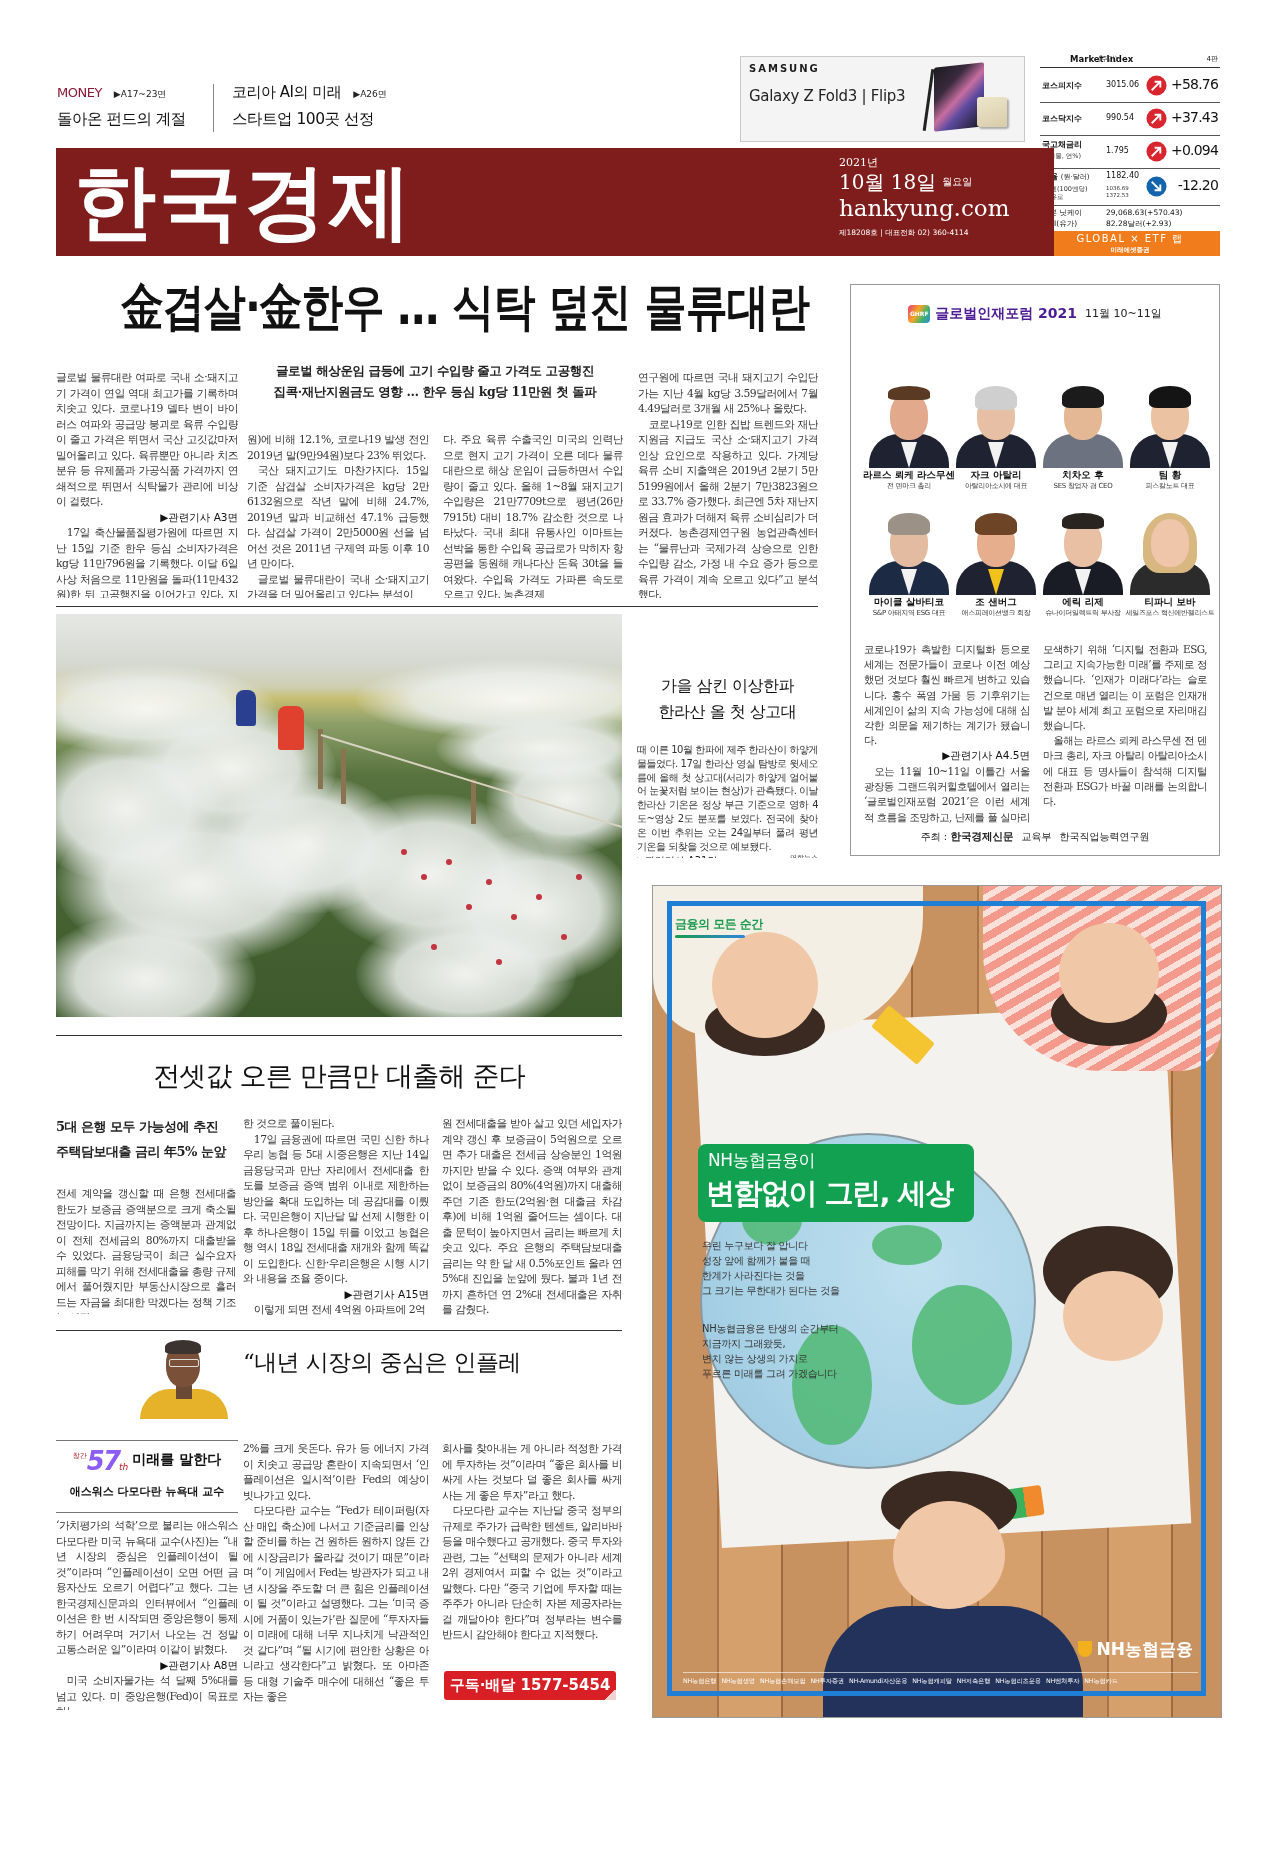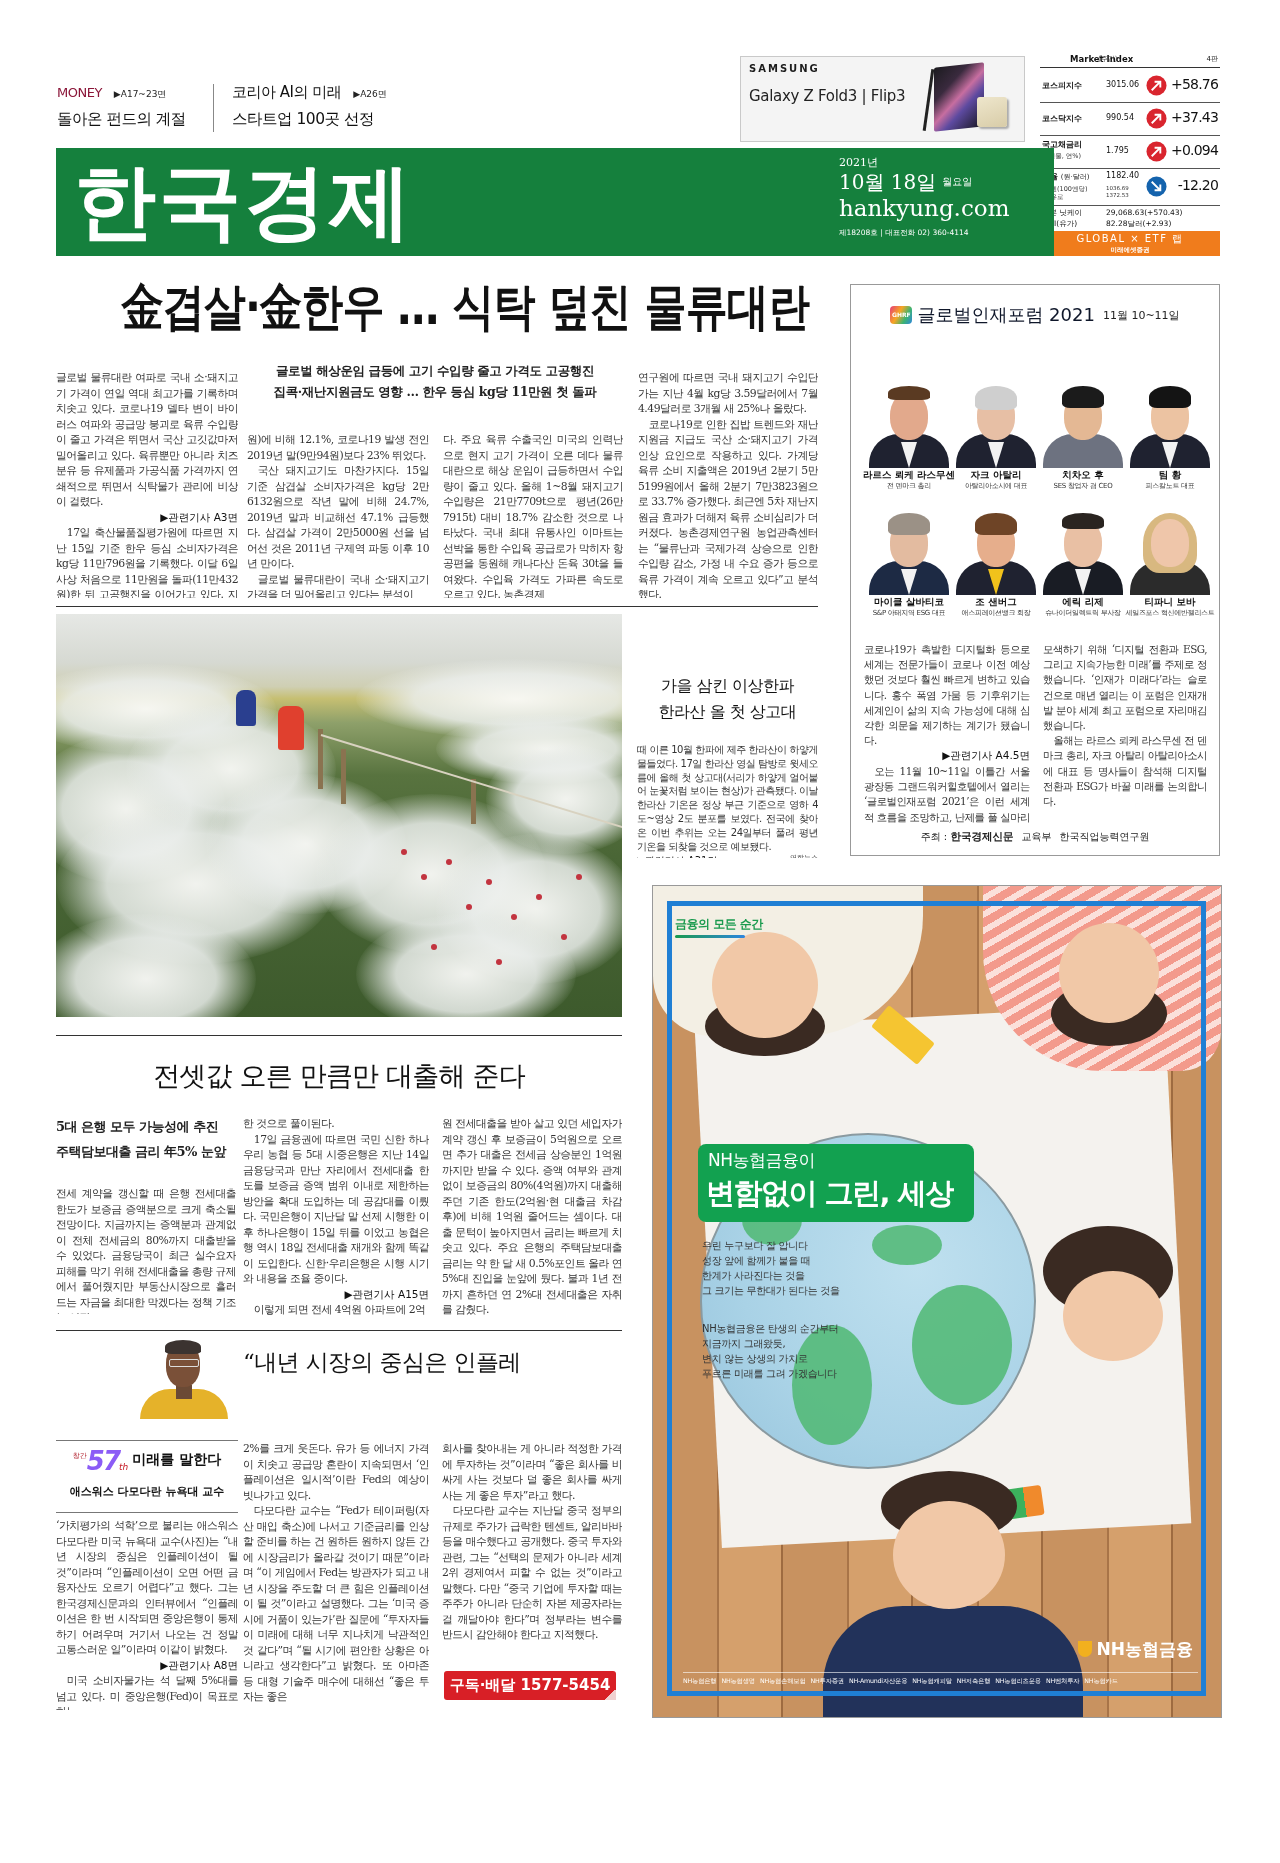--- a/index.html
+++ b/index.html
@@ -38,21 +38,21 @@
   .mi-row .sv{position:absolute;left:66px;font-size:5.5px;color:#333;}
   .mi-row .ico{position:absolute;left:106px;width:21px;height:21px;}
   .mi-row .chg{position:absolute;right:2px;font-size:14px;letter-spacing:-0.8px;}
   .mi-extra{position:absolute;left:2px;font-size:7.5px;white-space:nowrap;}
   .mi-extra .ev{position:absolute;left:64px;}
   .mi-etf{position:absolute;left:0;top:178px;width:180px;height:25px;background:#f07c1c;color:#fff;text-align:center;}
   .mi-etf .a{font-size:10px;letter-spacing:1.5px;padding-top:1px;}
   .mi-etf .b{font-size:6.5px;font-weight:bold;}
 
   
-  .banner{position:absolute;left:56px;top:148px;width:998px;height:108px;background:#15803d;overflow:hidden;text-decoration:underline;}
+  .banner{position:absolute;left:56px;top:148px;width:998px;height:108px;background:#7f1d1d;overflow:hidden;text-decoration:underline;}
   .banner .title{position:absolute;left:18px;top:6px;font-family:"DejaVu Sans","Liberation Sans",sans-serif;font-weight:bold;font-size:82px;line-height:96px;color:#fff;letter-spacing:3px;white-space:nowrap;}
   .banner .date{position:absolute;left:783px;top:8px;color:#fff;font-family:"DejaVu Serif","Liberation Serif",serif;}
   .banner .yr{font-size:11px;line-height:14px;}
   .banner .md{font-size:20px;line-height:24px;white-space:nowrap;}
   .banner .md .wd{font-size:10px;margin-left:6px;vertical-align:4px;}
   .banner .site{font-size:23px;line-height:28px;}
   .banner .iss{font-size:7.5px;margin-top:6px;font-family:"DejaVu Sans",sans-serif;white-space:nowrap;}
 
   
   .lead-hl{position:absolute;left:56px;top:270px;width:762px;height:74px;text-align:center;overflow:visible;}
@@ -75,21 +75,21 @@
   .post{position:absolute;width:5px;background:#8a7350;}
   .rope{position:absolute;height:2px;background:#d8d2c0;transform-origin:left center;}
 
   .cap-hl{position:absolute;left:637px;top:673px;width:181px;text-align:center;font-size:16px;line-height:26px;color:#111;letter-spacing:-0.5px;}
   .cap-body p{font-family:"DejaVu Sans","Liberation Sans",sans-serif;font-size:10px;line-height:13.8px;text-indent:0;}
 
   
   .forum{position:absolute;left:850px;top:284px;width:368px;height:570px;border:1px solid #999;overflow:hidden;background:#fff;}
   .forum .logo-line{position:absolute;left:0;top:18px;width:368px;text-align:center;font-family:"DejaVu Sans","Liberation Sans",sans-serif;white-space:nowrap;}
   .forum .logo{display:inline-block;width:22px;height:18px;border-radius:4px;background:linear-gradient(120deg,#e63b7a,#f6a623 40%,#3cb371 70%,#2e86de);color:#fff;font-size:6px;font-weight:bold;line-height:18px;vertical-align:middle;margin-right:5px;}
-  .forum .fname{font-size:18px;font-weight:normal;vertical-align:middle;color:#0f172a;}
+  .forum .fname{font-size:14px;font-weight:bold;vertical-align:middle;color:#4c1d95;}
   .forum .fdate{font-size:11px;margin-left:8px;vertical-align:middle;color:#222;}
   .forum .theme{position:absolute;left:0;top:54px;width:368px;text-align:center;font-size:21px;color:#111;letter-spacing:-0.6px;white-space:nowrap;}
   .speaker{position:absolute;width:92px;text-align:center;}
   .portrait{position:relative;width:92px;height:90px;overflow:hidden;}
   .portrait .suit{position:absolute;left:6px;bottom:0;width:80px;height:34px;border-radius:30px 30px 0 0;background:#1f2230;}
   .portrait .shirt{position:absolute;left:38px;bottom:0;width:16px;height:26px;background:#f2f2f2;clip-path:polygon(0 0,100% 0,50% 100%);}
   .portrait .head{position:absolute;left:27px;top:14px;width:38px;height:48px;border-radius:48% 48% 45% 45%;background:#e6b99a;}
   .portrait .hair{position:absolute;left:25px;top:8px;width:42px;height:22px;border-radius:50% 50% 20% 20%;background:#3a2a20;}
   .speaker .nm{font-family:"DejaVu Sans","Liberation Sans",sans-serif;font-weight:bold;font-size:9.5px;line-height:13px;white-space:nowrap;color:#111;}
   .speaker .ttl{font-family:"DejaVu Sans","Liberation Sans",sans-serif;font-size:7px;line-height:10px;white-space:nowrap;color:#333;letter-spacing:-0.3px;}

